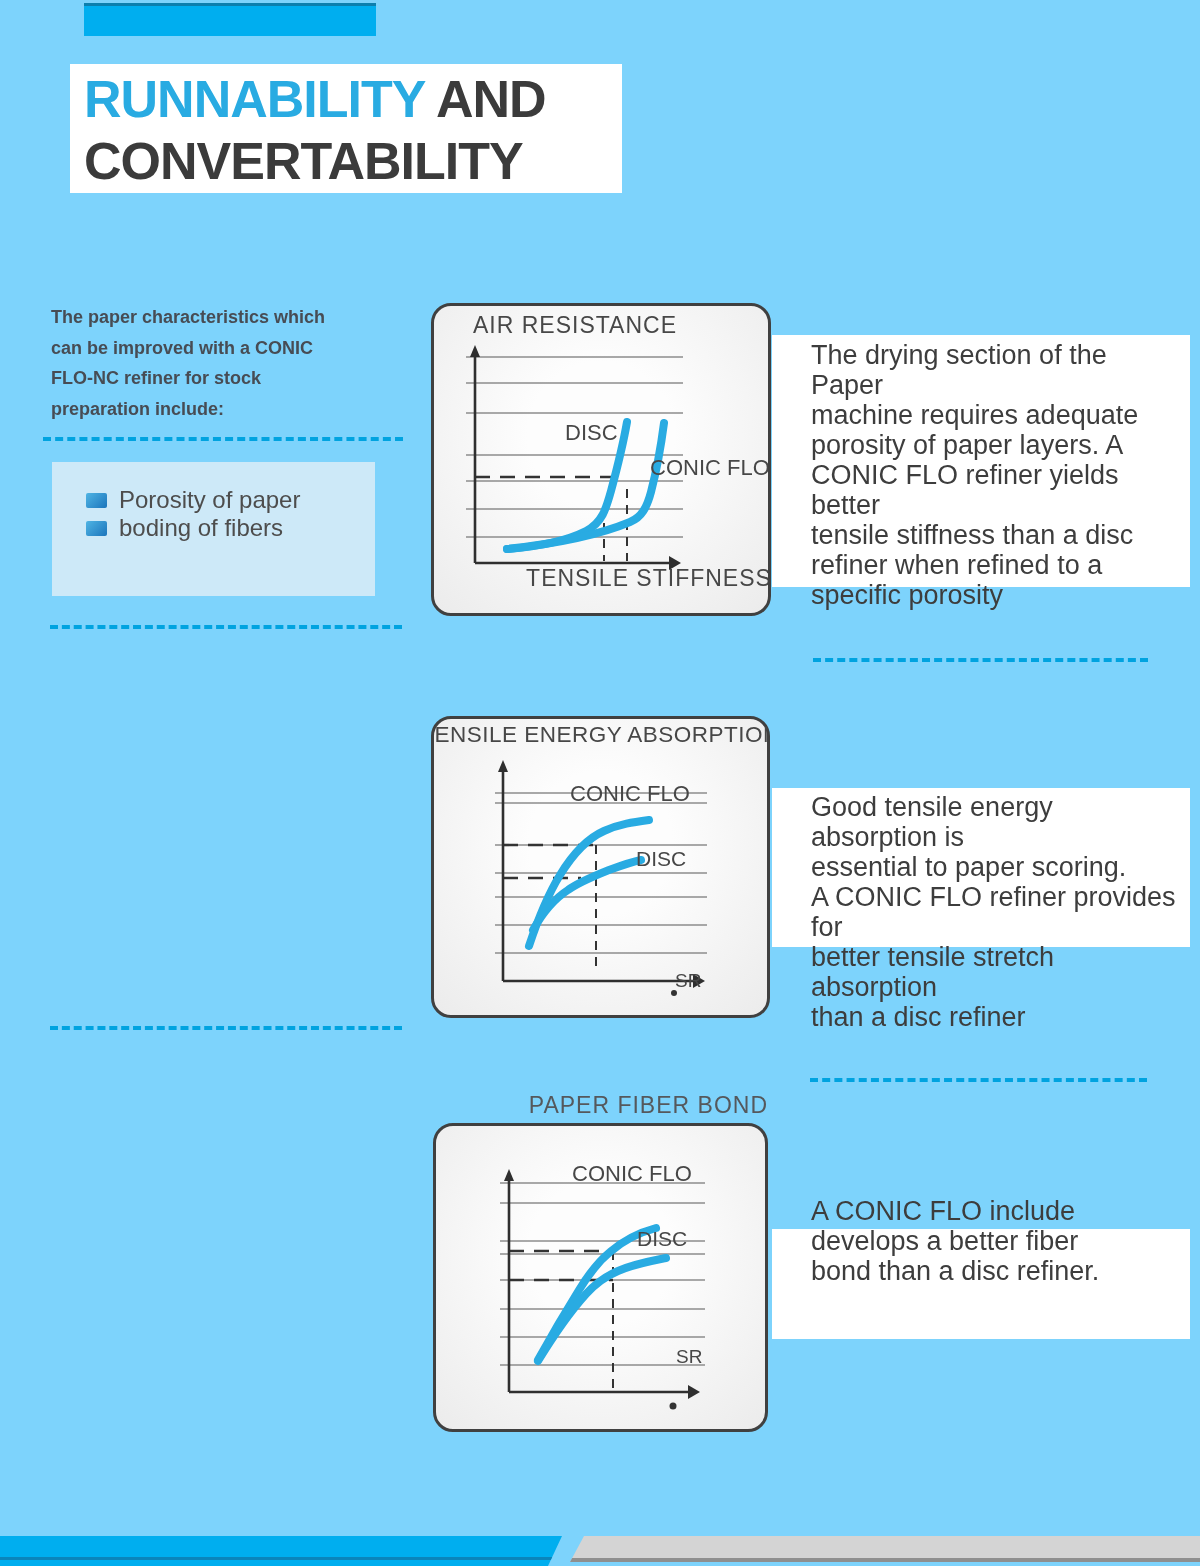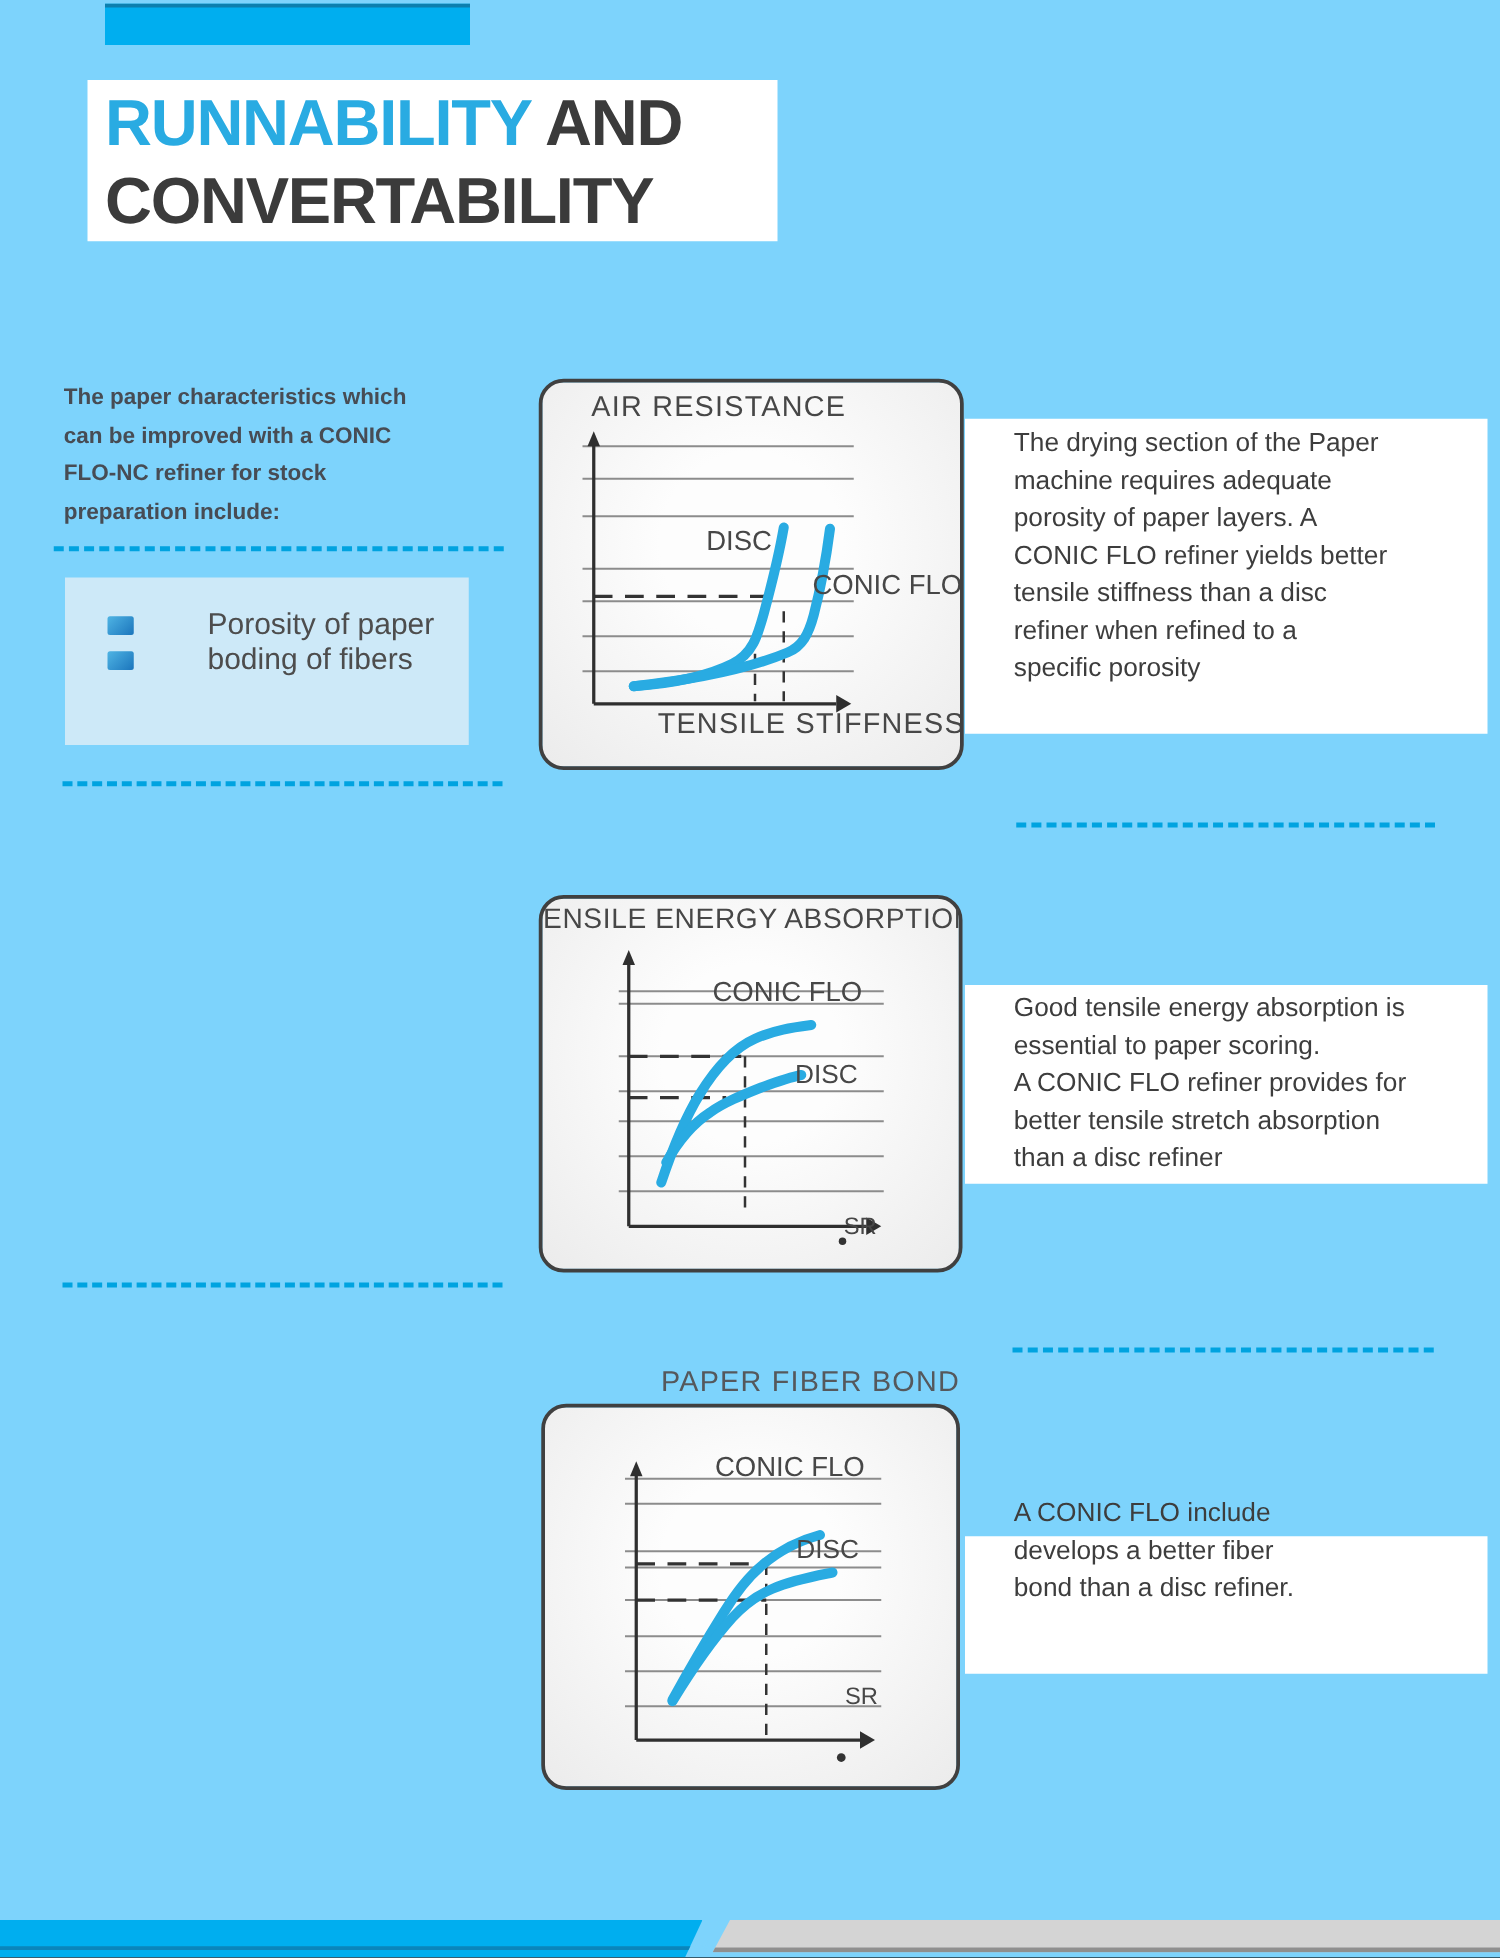--- a/index.html
+++ b/index.html
@@ -8,38 +8,38 @@
   .abs{position:absolute;}
   
   #accent-bar{left:84px;top:3px;width:292px;height:33px;background:#00AEEF;border-top:3px solid #0c7fae;box-sizing:border-box;}
   #title-box{left:70px;top:64px;width:552px;height:129px;background:#fff;padding:4px 0 0 14px;box-sizing:border-box;}
   .title-line{font-size:52px;line-height:62px;font-weight:bold;color:#3b3b3b;letter-spacing:-1px;white-space:nowrap;}
   .title-hl{color:#29ABE2;}
   
   .gray-par{color:#474c54;font-weight:bold;font-size:18px;line-height:30.5px;white-space:pre-line;}
   .sep{height:0;border-top:4px dashed #00A3E0;}
   #bullet-panel{left:52px;top:462px;width:323px;height:134px;background:#cde9f8;padding:24px 0 0 34px;box-sizing:border-box;}
-  .bullet-row{display:flex;align-items:center;height:28px;gap:47px;}
+  .bullet-row{display:flex;align-items:center;height:28px;}
   .bullet-sq{width:21px;height:15px;margin-right:12px;background:linear-gradient(135deg,#4fb4e4 0%,#1b75bc 100%);border-radius:2px;flex:0 0 auto;}
   .bullet-label{font-size:24px;color:#4d4d4d;}
   
   .chart-box{background:radial-gradient(circle at 50% 42%,#fdfdfd 30%,#ececec 97%);
              border:3px solid #404040;border-radius:20px;box-sizing:border-box;z-index:2;text-align:center;}
   svg text{font-family:"Liberation Sans",sans-serif;fill:#474747;}
   .curve{fill:none;stroke:#29ABE2;stroke-width:8;stroke-linecap:round;}
   .grid{stroke:#8c8c8c;stroke-width:1.6;}
   .axis{stroke:#2f2f2f;stroke-width:2.6;}
   .arrow{fill:#2f2f2f;}
   .dashH{stroke:#333;stroke-width:2.6;stroke-dasharray:15 10;}
   .dashV{stroke:#333;stroke-width:2;stroke-dasharray:9 7;}
   .chart-title{font-size:23px;letter-spacing:1px;}
   .series-label{font-size:22px;}
   
   .callout-box{background:#fff;z-index:1;}
-  .callout-text{font-size:21px;line-height:30px;color:#3d3d3d;white-space:pre-line;z-index:3;}
+  .callout-text{font-size:27px;line-height:30px;color:#3d3d3d;white-space:pre-line;z-index:3;}
   #fiber-bond-title{left:433px;top:1092px;width:335px;text-align:right;color:#55585c;font-size:23px;letter-spacing:1px;z-index:3;}
   
   #footer-blue{left:0;top:1536px;width:562px;height:30px;background:#00AEEF;
                clip-path:polygon(0 0,100% 0,calc(100% - 14px) 100%,0 100%);}
   #footer-blue-line{left:0;top:21px;width:100%;height:3px;background:#0a85bb;position:absolute;}
   #footer-gray{left:570px;top:1536px;width:630px;height:22px;background:#d4d4d4;border-bottom:4px solid #8f8f8f;
                clip-path:polygon(14px 0,100% 0,100% 100%,0 100%);}
 </style>
 </head>
 <body>

